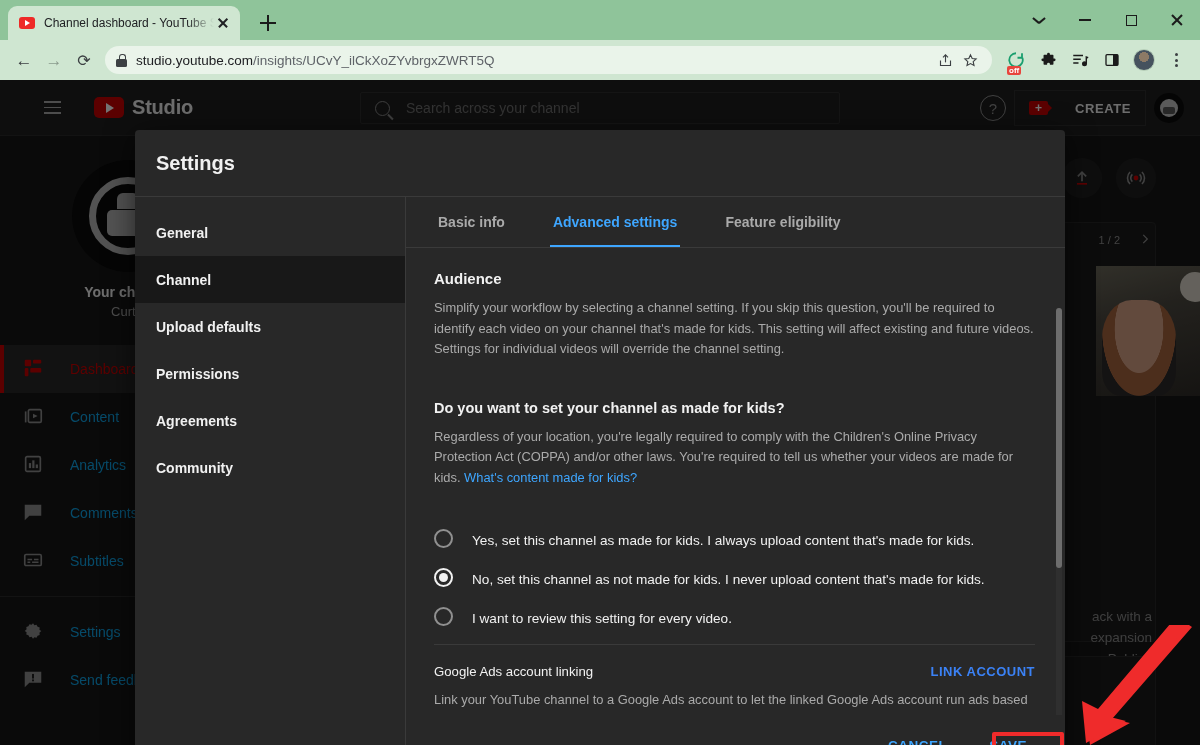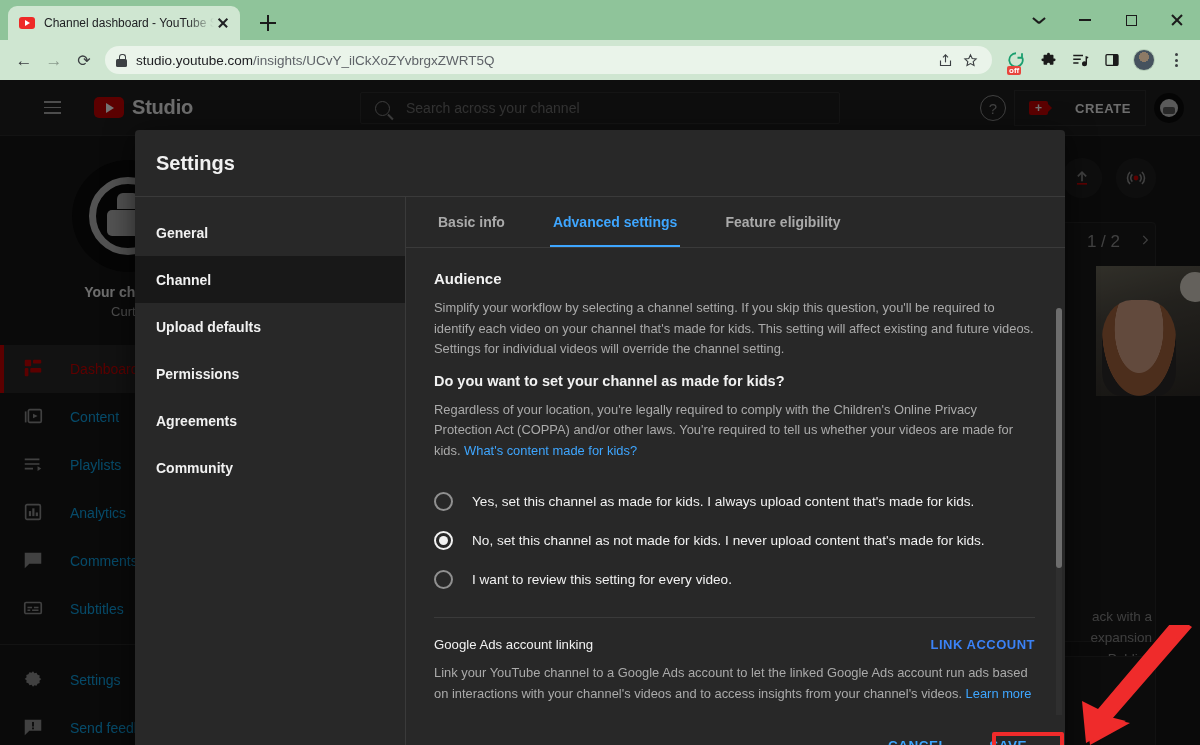--- a/index.html
+++ b/index.html
@@ -167,21 +167,21 @@
   .nav-divider { height:1px; background:#2a2a2a; margin: 11px 0 11px 0; }
 
   
   .dash { position:absolute; left:256px; top:56px; width:944px; height:609px; background:#181818; }
   .dash-actions { position:absolute; right: 44px; top: 22px; display:flex; gap: 14px; }
   .rnd-btn { width:40px; height:40px; border-radius:50%; background:#212121; display:flex; align-items:center; justify-content:center; }
   .card-right {
     position:absolute; right: 44px; top: 86px; width: 250px; height: 420px;
     border:1px solid #282828; border-radius:4px; background:#1c1c1c;
   }
-  .pager { position:absolute; right: 48px; top: 96px; color:#909090; font-size:17px; display:flex; align-items:center; gap:18px;margin-left:20px; }
+  .pager { position:absolute; right: 48px; top: 96px; color:#909090; font-size:11px; display:flex; align-items:center; gap:18px;margin-left:20px; }
   .thumb {
     position:absolute; right: -16px; top: 130px; width: 120px; height: 130px;
     background: linear-gradient(165deg,#6d6a5c 0%, #4e4a42 35%, #2f2c28 100%);
     overflow:hidden;
   }
   .thumb .face { position:absolute; left:6px; top:34px; width:74px; height:96px;
     background: radial-gradient(ellipse at 50% 30%, #d9a488 0 46%, #a8663f 47% 70%, #2e2b2a 71% 100%); border-radius: 40% 40% 25% 25%;}
   .thumb .badge { position:absolute; right:6px; top:6px; width:30px; height:30px; border-radius:50%; background:#ddd8cc; }
   .card-txt { position:absolute; right: 48px; top: 470px; width: 210px; color:#8b8b8b; font-size:13.5px; line-height:21px; text-align:right; }
   .card2 { position:absolute; right: 44px; top: 520px; width:250px; height:150px; border:1px solid #282828; border-radius:4px; background:#1c1c1c; }
@@ -201,24 +201,24 @@
   .side-item { height: 47px; display:flex; align-items:center; padding-left:21px; color:#f1f1f1; font-size:14px; font-weight:bold; cursor:pointer; }
   .side-item.active { background:#181818; }
   .dlg-main { flex:1; display:flex; flex-direction:column; min-width:0; position:relative; }
   .tabs { height: 51px; display:flex; align-items:flex-end; gap: 4px; padding-left: 10px; border-bottom:1px solid #3a3a3a; flex:0 0 auto; }
   .tab-item { padding: 0 22px; height:51px; display:flex; align-items:center; color:#aaa; font-size:14px; font-weight:bold; cursor:pointer; position:relative; }
   .tab-item.active { color:#3ea6ff; }
   .tab-item.active::after { content:""; position:absolute; left:19px; right:19px; bottom:0; height:2.5px; background:#3ea6ff; }
   .content { flex:1; overflow:hidden; position:relative; padding: 22px 30px 0 28px; }
   .sec-title { color:#f1f1f1; font-size:15px; font-weight:bold; }
   .para { color:#aaa; font-size:12.9px; line-height:20.5px; margin-top: 11px; max-width: 600px; }
-  .q-title { color:#f1f1f1; font-size:14.5px; font-weight:bold; margin-top: 13px; }
+  .q-title { color:#f1f1f1; font-size:14.5px; font-weight:bold; margin-top: 40px; }
   a.lnk { color:#3ea6ff; text-decoration:none; cursor:pointer; }
   .radios { margin-top: 21px; }
-  .radio-row { display:flex; align-items:center; gap: 19px; height: 39px; cursor:pointer; }
+  .radio-row { display:flex; align-items:flex-end; gap: 19px; height: 39px; cursor:pointer; }
   .radio { width: 19px; height: 19px; border-radius:50%; border:2px solid #909090; flex:0 0 auto; display:flex; align-items:center; justify-content:center; }
   .radio.on { border-color:#f1f1f1; }
   .radio.on::after { content:""; width:9px; height:9px; border-radius:50%; background:#f1f1f1; }
   .radio-label { color:#f1f1f1; font-size:13.6px; }
   .divider { height:1px; background:#3a3a3a; margin-top: 18px; }
   .ads-row { display:flex; align-items:center; justify-content:space-between; margin-top: 19px; }
   .ads-title { color:#f1f1f1; font-size:13.2px; }
   .link-btn { color:#3b82f6; font-size:13px; font-weight:bold; letter-spacing:0.5px; cursor:pointer; }
   .scrollbar { position:absolute; right: 3px; top: 60px; width: 6px; height: 520px; background:#2f2f2f; border-radius:3px; }
   .scrollbar .thumbbar { position:absolute; top:0; left:0; width:6px; height: 260px; background:#6d6d6d; border-radius:3px; }
@@ -377,29 +377,20 @@
             <svg width="22" height="22" viewBox="0 0 24 24" fill="none" stroke="#909090" stroke-width="1.8">
                 <rect x="7" y="5" width="14" height="14" rx="1.5"></rect>
                 <path d="M4 7v12"></path>
                 <path d="M12 9.5l5 2.5-5 2.5z" fill="#909090" stroke="none"></path>
               </svg>
           </span>
           <span class="nlabel">Content</span>
         </div>
         <div class="navitem">
           <span class="nico">
-            <svg width="22" height="22" viewBox="0 0 24 24" fill="none" stroke="#909090" stroke-width="1.9">
-                <path d="M3 7h16M3 12h16M3 17h9"></path>
-                <path d="M17 14.5l4 2.5-4 2.5z" fill="#909090" stroke="none"></path>
-              </svg>
-          </span>
-          <span class="nlabel">Playlists</span>
-        </div>
-        <div class="navitem">
-          <span class="nico">
             <svg width="22" height="22" viewBox="0 0 24 24" fill="none" stroke="#909090" stroke-width="1.8">
                 <rect x="4" y="4" width="16" height="16" rx="1.5"></rect>
                 <rect x="7.5" y="11" width="2.4" height="5.5" fill="#909090" stroke="none"></rect>
                 <rect x="11.2" y="8" width="2.4" height="8.5" fill="#909090" stroke="none"></rect>
                 <rect x="15" y="12.5" width="2.4" height="4" fill="#909090" stroke="none"></rect>
               </svg>
           </span>
           <span class="nlabel">Analytics</span>
         </div>
         <div class="navitem">

